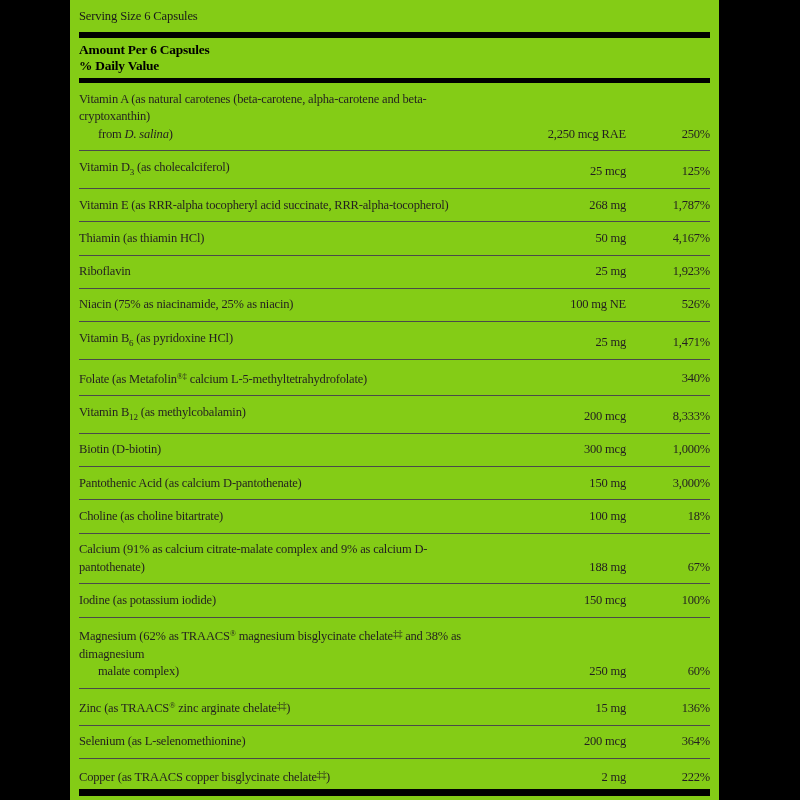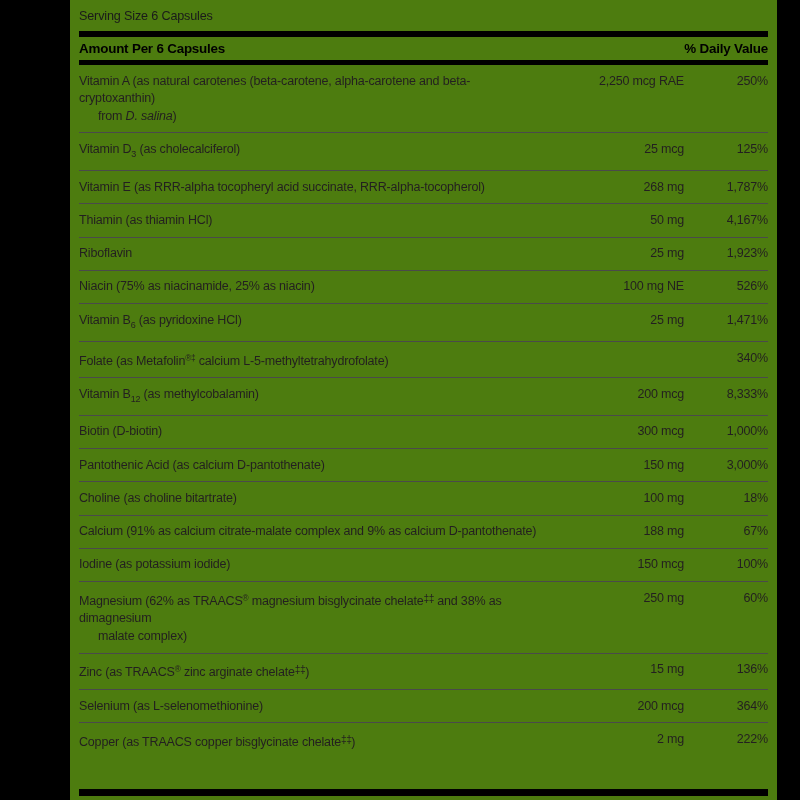--- a/index.html
+++ b/index.html
@@ -11,25 +11,26 @@
     overflow: hidden;
   }
   body {
     font-family: "Liberation Sans", sans-serif;
   }
 
   #panel {
     position: absolute;
     left: 70px;
     top: 0px;
-    width: 707px;
+    width: 649px;
     height: 800px;
-    background: #4d7c0f;
+    background: #84cc16;
     box-sizing: border-box;
     padding: 0 9px;
+    font-family: Liberation Serif, serif;
   }
 
   .serving-row {
     font-size: 12.6px;
     color: #1a1a1a;
     letter-spacing: -0.15px;
     padding: 9px 0 8px 0;
   }
 
   .bar {
@@ -41,27 +42,28 @@
 
   .amount-header {
     display: flex;
     justify-content: space-between;
     align-items: baseline;
     font-size: 13.4px;
     font-weight: bold;
     color: #000000;
     letter-spacing: -0.2px;
     padding: 4px 0 4px 0;
+    flex-direction: column;
   }
 
   .rows { width: 100%; }
 
   .row {
     display: flex;
-    align-items: flex-start;
+    align-items: flex-end;
     border-bottom: 1.15px solid #4a4a4a;
     box-sizing: border-box;
     padding: 7.5px 0 7.3px 0;
   }
   .row:last-child { border-bottom: none; }
 
   .c-name {
     flex: 1 1 auto;
     font-size: 12.5px;
     color: #231f20;

